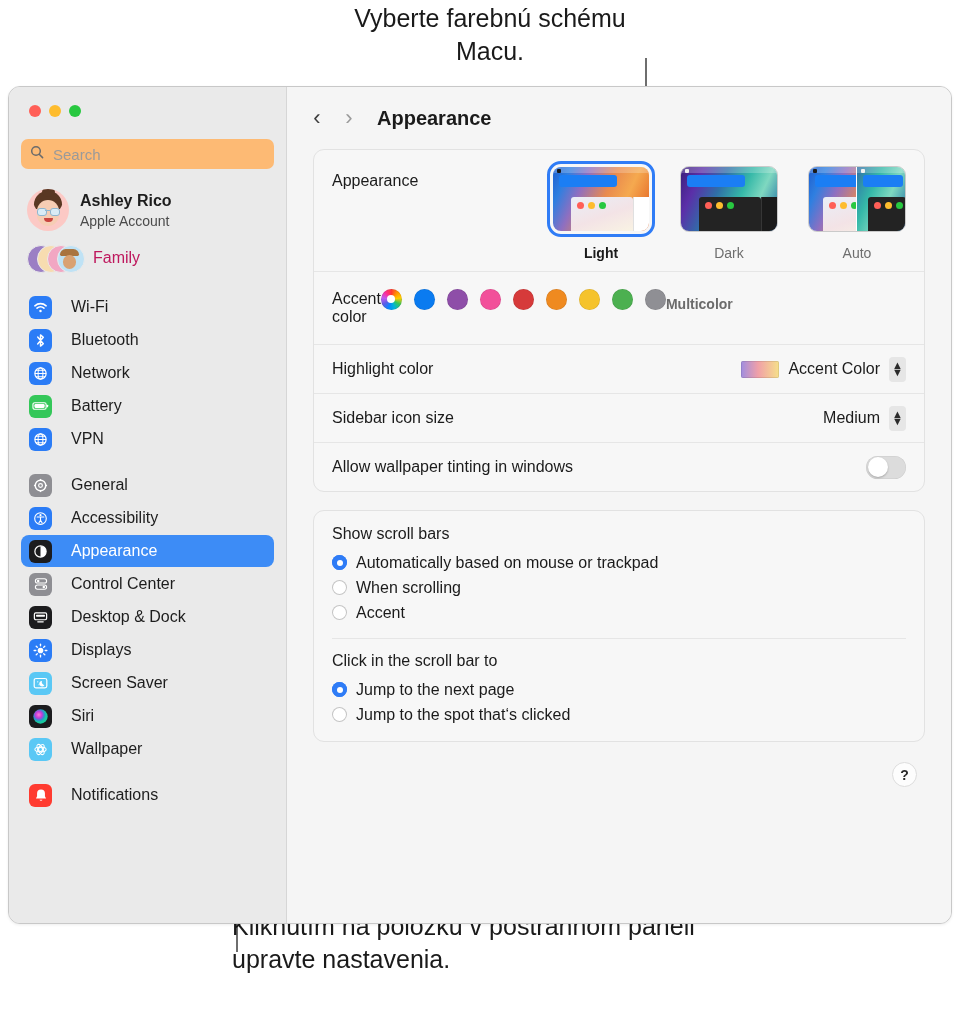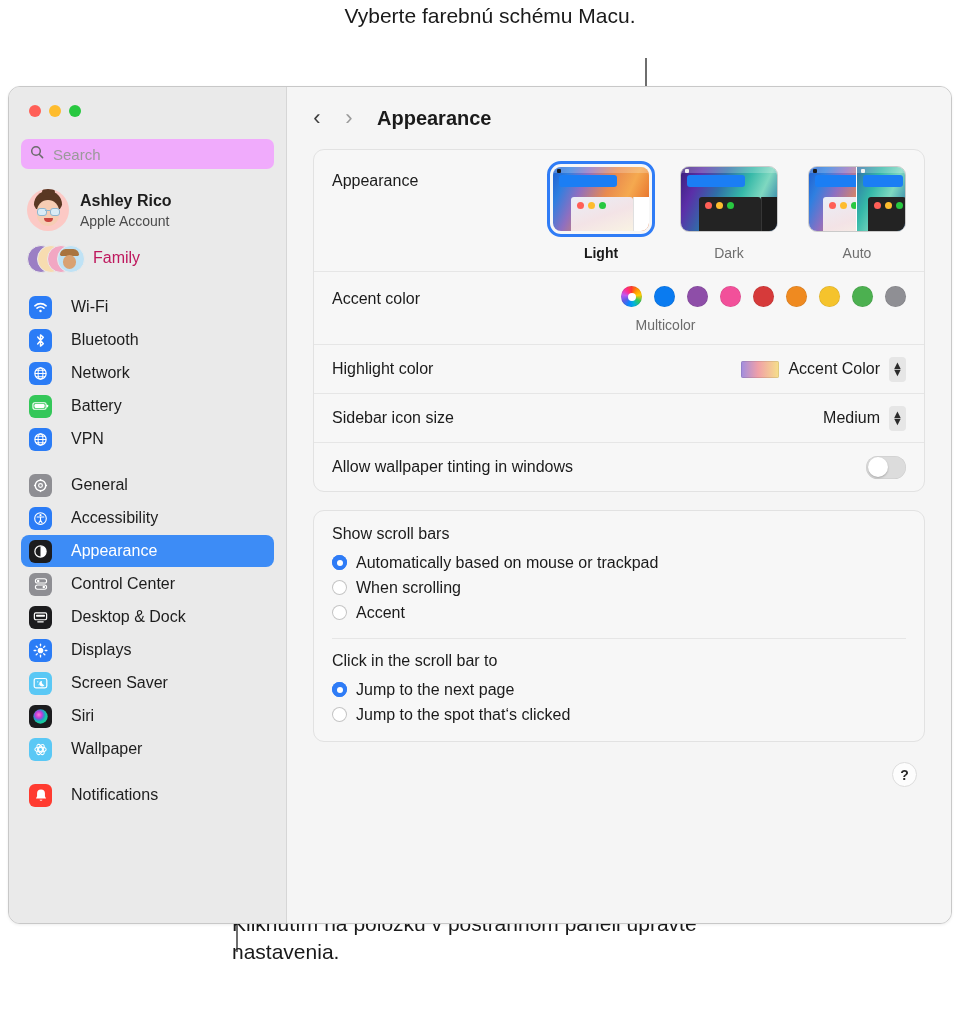--- a/index.html
+++ b/index.html
@@ -7,21 +7,21 @@
     width:958px;height:1024px;
     background:#ffffff;
     font-family:"Liberation Sans","DejaVu Sans",sans-serif;
     -webkit-font-smoothing:antialiased;
     position:relative;overflow:hidden;
     color:#000;
   }
   
   .callout{
     position:absolute;text-align:center;
-    font-size:21px;color:#1a1a1a;line-height:1.32;
+    font-size:25px;color:#1a1a1a;line-height:1.32;
   }
   #callout-top{left:330px;top:2px;width:320px;}
   #callout-bottom{left:232px;top:910px;width:480px;text-align:left;}
   .leader{position:absolute;background:#6e6e6e;}
   #leader-top{left:645px;top:58px;width:1.5px;height:122px;}
   #leader-bottom{left:236px;top:640px;width:1.5px;height:312px;}
 
   
   .window{
     position:absolute;left:8px;top:86px;width:942px;height:836px;
@@ -36,21 +36,21 @@
     display:flex;flex-direction:column;padding:0;
   }
   .traffic{display:flex;gap:8px;padding:18px 0 0 20px;}
   .dot{width:12px;height:12px;border-radius:50%;}
   .dot.r{background:#ff5f57;}
   .dot.y{background:#febc2e;}
   .dot.g{background:#28c840;}
 
   .search-wrap{margin:22px 12px 0 12px;}
   .search{
-    height:30px;background:#f0abfc;border-radius:7px;
+    height:30px;background:#fdba74;border-radius:7px;
     display:flex;align-items:center;gap:7px;padding:0 9px;
   }
   .search input{
     border:0;outline:0;background:transparent;
     font-family:inherit;font-size:15px;color:#3c3c3c;width:100%;
   }
   .search input::placeholder{color:#9a9a9a;}
 
   .account{
     display:flex;align-items:center;gap:11px;
@@ -146,21 +146,21 @@
   .tl{position:absolute;top:5px;width:7px;height:7px;border-radius:50%;}
   .tl1{left:6px;background:#ff5f57;} .tl2{left:17px;background:#febc2e;} .tl3{left:28px;background:#28c840;}
   .thumb.auto .half-l{position:absolute;left:0;top:0;width:50%;height:100%;overflow:hidden;}
   .thumb.auto .half-r{position:absolute;right:0;top:0;width:50%;height:100%;overflow:hidden;border-left:1.5px solid #fff;}
   .thumb.auto .inner{position:absolute;top:0;width:98px;height:66px;}
   .thumb.auto .half-r .inner{left:-49px;}
 
   
   .accent-row{padding:14px 18px 10px 18px;display:flex;align-items:flex-start;}
   .accent-row .label{font-size:16px;color:#1b1b1b;flex:1;padding-top:4px;}
-  .accent-area{display:flex;flex-direction:column;align-items:center;}
+  .accent-area{display:flex;flex-direction:row;align-items:center;font-weight:bold;}
   .swatches{display:flex;gap:12px;align-items:center;}
   .sw{width:21px;height:21px;border-radius:50%;box-shadow:inset 0 0 0 .5px rgba(0,0,0,.12);}
   .sw.multi{
     background:conic-gradient(from 0deg,#ff3b30,#ff9500,#ffcc00,#34c759,#00b4d8,#0a84ff,#5e5ce6,#bf5af2,#ff2d95,#ff3b30);
     position:relative;
   }
   .sw.multi::after{content:"";position:absolute;left:50%;top:50%;width:8px;height:8px;margin:-4px 0 0 -4px;border-radius:50%;background:#fff;}
   .multicolor-label{font-size:14px;color:#6b6b6b;margin-top:10px;margin-right:196px;}
 
   .grad-swatch{

